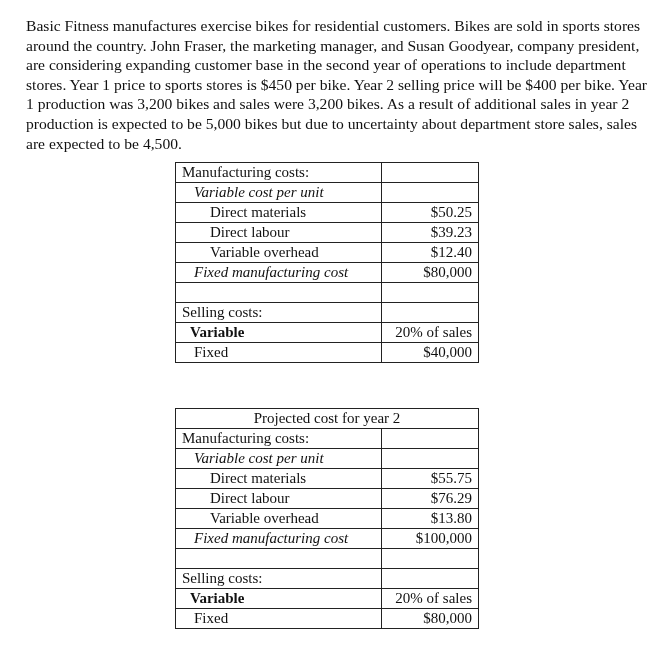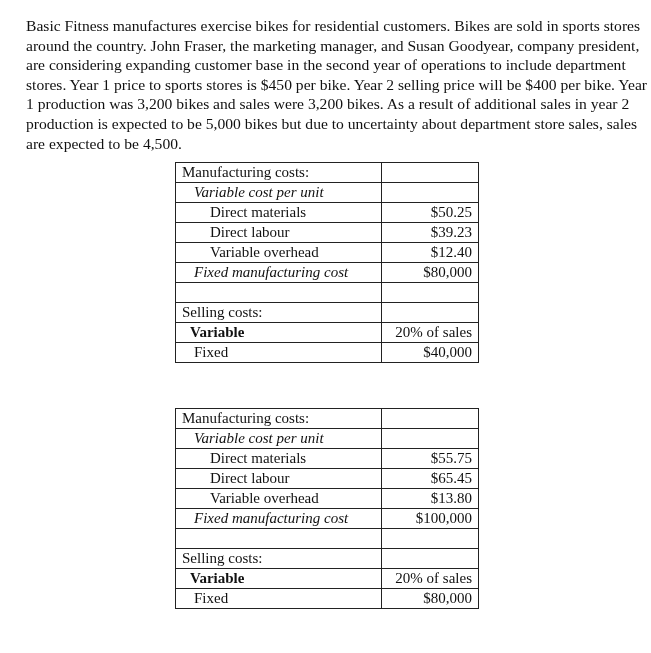--- a/index.html
+++ b/index.html
@@ -76,35 +76,38 @@
   </tr>
   <tr>
     <td class="label lvl1f">Fixed</td>
     <td class="val">$40,000</td>
   </tr>
 </tbody>
   </table>
 
 <table class="costs" id="t2">
   <tbody>
+      <tr>
+    <td class="title" colspan="2">Projected cost for year 2</td>
+  </tr>
   <tr>
     <td class="label lvl0">Manufacturing costs:</td>
     <td class="val"></td>
   </tr>
   <tr>
     <td class="label lvl1">Variable cost per unit</td>
     <td class="val"></td>
   </tr>
   <tr>
     <td class="label lvl2">Direct materials</td>
     <td class="val">$55.75</td>
   </tr>
   <tr>
     <td class="label lvl2">Direct labour</td>
-    <td class="val">$65.45</td>
+    <td class="val">$76.29</td>
   </tr>
   <tr>
     <td class="label lvl2">Variable overhead</td>
     <td class="val">$13.80</td>
   </tr>
   <tr>
     <td class="label lvl1">Fixed manufacturing cost</td>
     <td class="val">$100,000</td>
   </tr>
   <tr>

